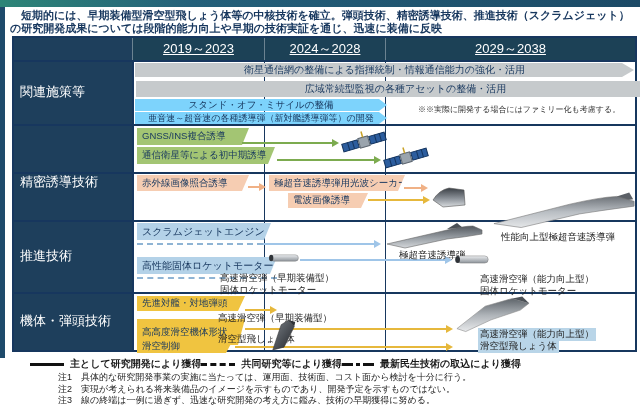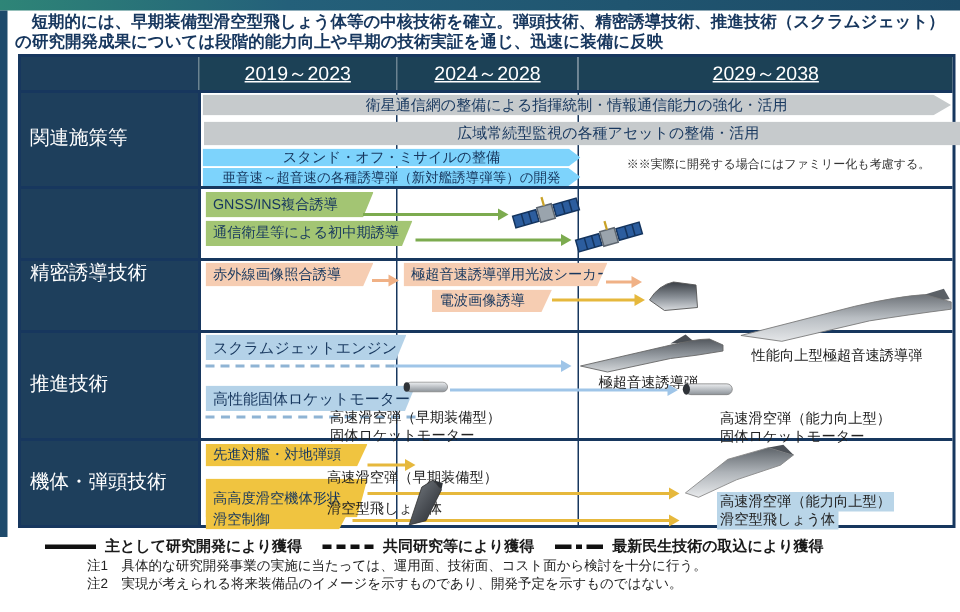--- a/index.html
+++ b/index.html
@@ -36,21 +36,21 @@
   .flabel{font-size:9.5px;color:#222;white-space:nowrap;z-index:4;}
   .hl{background:#b9d5e8;padding:0 2px;}
   .arr{z-index:2;}
   .arr::before{content:"";position:absolute;left:0;right:6px;top:50%;margin-top:-1px;
                border-top:2px solid var(--c);}
   .arr::after{content:"";position:absolute;right:0;top:50%;transform:translateY(-50%);
               width:0;height:0;border-left:7px solid var(--c);
               border-top:4.5px solid transparent;border-bottom:4.5px solid transparent;}
   .dseg{border-top:2px dashed var(--c);z-index:2;}
   .note-small{font-size:8px;color:#333;white-space:nowrap;z-index:2;}
-  .legend{left:30px;top:357px;width:600px;display:flex;align-items:center;gap:14px;
+  .legend{left:30px;top:357px;width:600px;display:flex;align-items:center;
           font-size:10px;font-weight:bold;color:#1a1a1a;white-space:nowrap;}
   .lgitem{display:flex;align-items:center;gap:6px;}
   .lgline{width:34px;border-top:3px solid #111;}
   .lgdash{width:34px;border-top:3px dashed #111;}
   .lgdd{display:flex;align-items:center;gap:3px;}
   .lgdd i{display:block;width:11px;border-top:3px solid #111;}
   .lgdd b{display:block;width:4px;height:3px;background:#111;}
   .notes{left:58px;top:372px;width:575px;font-size:9px;line-height:11.5px;color:#222;white-space:nowrap;}
   svg{display:block;}
   .img{z-index:4;}
@@ -257,15 +257,16 @@
           <b></b>
           <i></i>
         </span>
       <span>最新民生技術の取込により獲得</span>
     </div>
   </div>
 
   <div class="abs notes">
     <div>注1　具体的な研究開発事業の実施に当たっては、運用面、技術面、コスト面から検討を十分に行う。</div>
     <div>注2　実現が考えられる将来装備品のイメージを示すものであり、開発予定を示すものではない。</div>
+    <div>注3　線の終端は一例に過ぎず、迅速な研究開発の考え方に鑑み、技術の早期獲得に努める。</div>
   </div>
 
 </div>
 
 </body></html>

